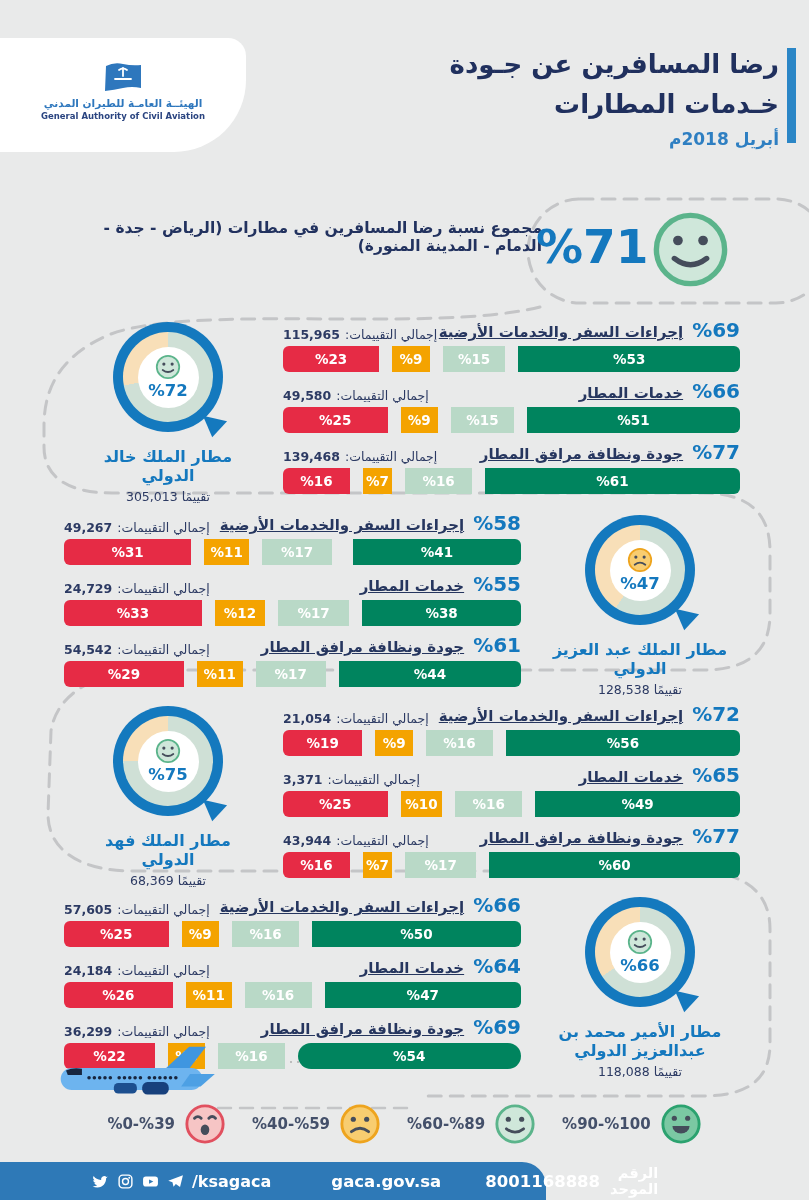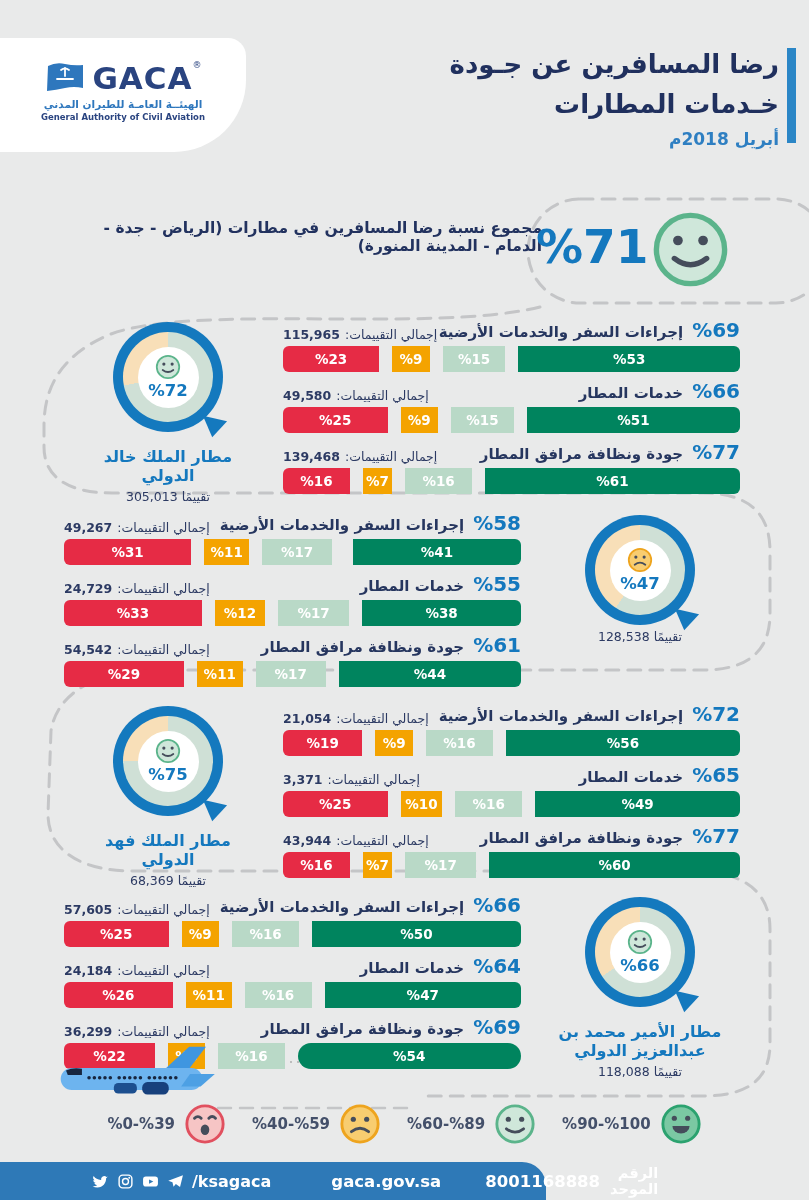--- a/index.html
+++ b/index.html
@@ -36,21 +36,21 @@
   .face-happy .f-bg{fill:#cfe7da;stroke:#5bb48b;stroke-width:3;}
   .face-sad .f-bg{fill:#f8cd70;stroke:#eea41e;stroke-width:3;}
   .face-cry .f-bg{fill:#f6c5c5;stroke:#e1505f;stroke-width:3;}
   .face-great .f-bg{fill:#7bc8a3;stroke:#2ba26f;stroke-width:3;}
   
   .rows{position:absolute;width:457px;direction:rtl;z-index:2;}
   .crow{margin-bottom:9px;}
   .rhead{display:flex;justify-content:space-between;align-items:flex-end;height:22px;margin-bottom:4px;}
   .rtitle{display:flex;align-items:baseline;gap:9px;}
   .pct{font-size:20px;font-weight:bold;color:#1478be;}
-  .ctitle{font-size:15px;font-weight:bold;color:#26365f;}
+  .ctitle{font-size:15px;font-weight:bold;color:#26365f;text-decoration:underline;}
   .rtotal{font-size:12.5px;color:#2c3a63;display:flex;gap:5px;align-items:baseline;}
   .tnum{font-weight:bold;}
   .bar{display:flex;height:26px;gap:13px;direction:ltr;}
   .seg{flex-grow:1;flex-basis:0;min-width:0;display:flex;align-items:center;justify-content:center;
        color:#fff;font-weight:bold;font-size:13.5px;direction:ltr;}
   .seg.red{background:#e62b45;} .seg.orange{background:#f4a300;}
   .seg.mint{background:#b9d9c7;} .seg.green{background:#00845e;}
   .bar .seg:first-child{border-radius:6px 0 0 6px;} .bar .seg:last-child{border-radius:0 6px 6px 0;}
   
   .badgecol{position:absolute;width:180px;text-align:center;z-index:2;}
@@ -100,21 +100,20 @@
   <div class="logocard">
     <div class="logorow">
       <svg width="42" height="34" viewBox="0 0 42 34">
         <path d="M4 5 Q12 1 21 3 T39 4 L39 27 Q30 25 21 27 T3 30 Z" fill="#2e77bd"></path>
         <g stroke="#fff" stroke-width="1.8" stroke-linecap="round">
           <line x1="21" y1="7" x2="21" y2="15"></line>
           <path d="M17 9 Q21 6 25 9" fill="none"></path>
           <line x1="13" y1="18" x2="29" y2="18"></line>
         </g>
       </svg>
-      <div><span class="gaca">GACA</span><sup class="reg">®</sup></div>
     </div>
     <div class="logoar" dir="rtl">الهيئــة العامـة للطيران المدني</div>
     <div class="logoen">General Authority of Civil Aviation</div>
   </div>
 
   <div class="htitle" dir="rtl">
     <div class="htl">رضا المسافرين عن جـودة</div>
     <div class="htl">خـدمات المطارات</div>
     <div class="hdate">أبريل 2018م</div>
   </div>
@@ -228,20 +227,21 @@
                 </svg>
               </div>
             <div class="bscore num">%47</div>
           </div>
         </div>
       </div>
       <svg class="tail" viewBox="0 0 28 28">
           <polygon points="1,3 27,9 11,26"></polygon>
         </svg>
     </div>
+    <div class="aname">مطار الملك عبد العزيز الدولي</div>
     <div class="acount"><span class="num">128,538</span> <span>تقييمًا</span></div>
   </div>
   <div class="rows" style="left:64px;top:513px;">
     <div class="crow">
       <div class="rhead">
         <div class="rtitle">
             <span class="pct num">%58</span>
             <span class="ctitle">إجراءات السفر والخدمات الأرضية</span>
           </div>
         <div class="rtotal">

